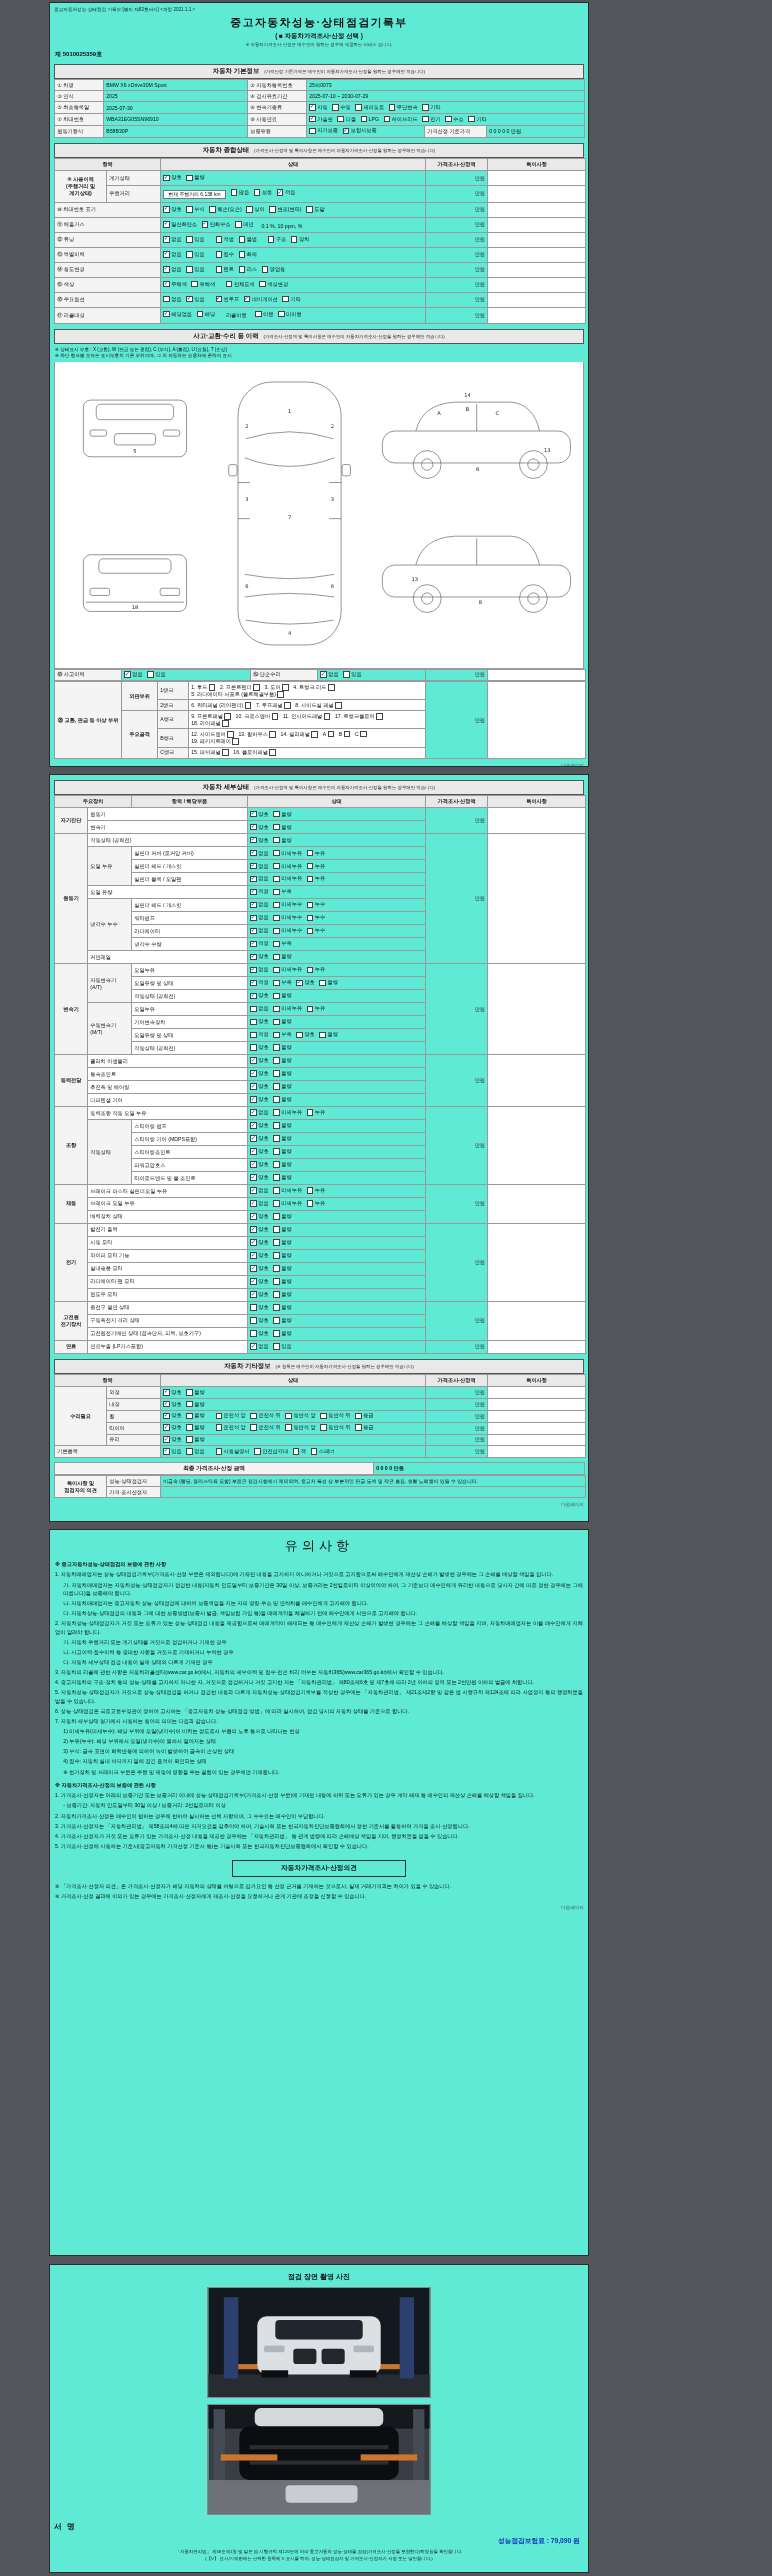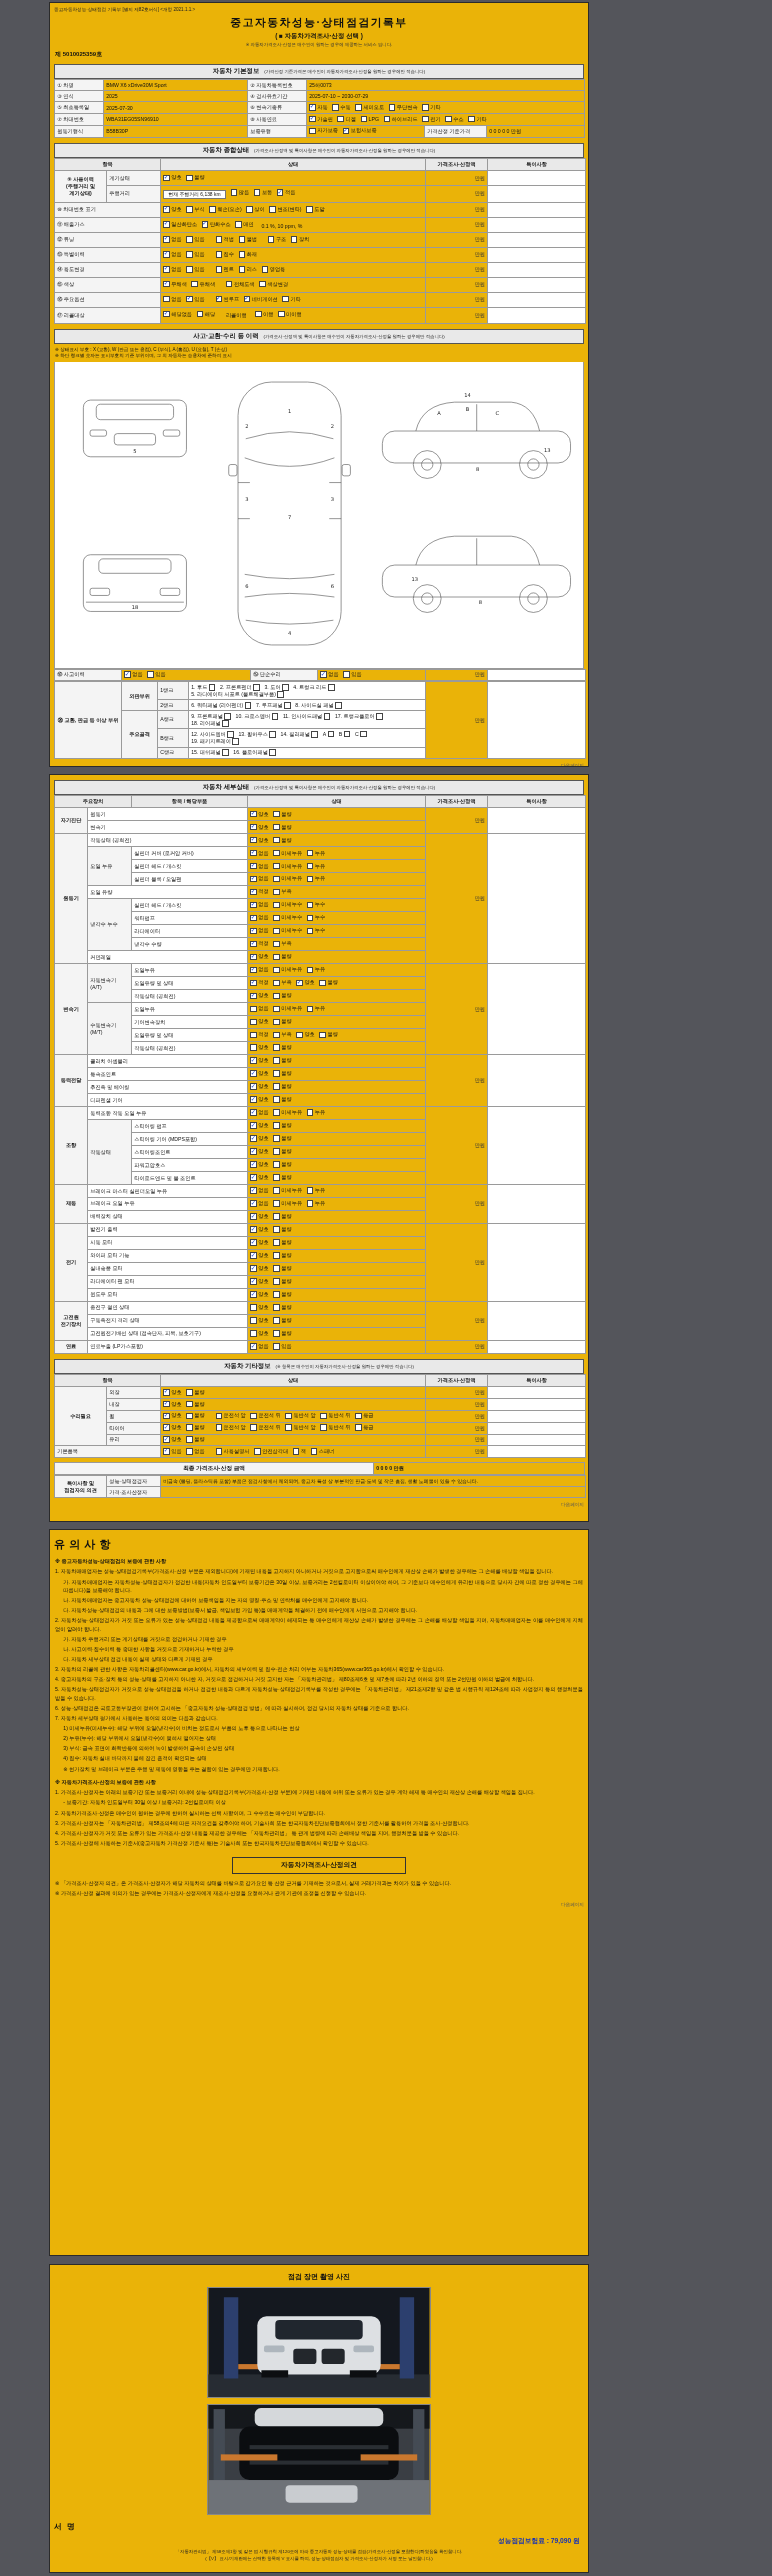--- a/index.html
+++ b/index.html
@@ -1,17 +1,17 @@
 <!DOCTYPE html>
 <html style="--accent: #1743c9; --fee: #1531b5;font-size:8.2px"><head>
 <meta charset="utf-8">
 <style>
   html,body{margin:0;padding:0;background:#54555b;font-family:"Liberation Sans","DejaVu Sans",sans-serif;color:#111;}
   .page{position:relative;width:773px;height:2576px;overflow:hidden;}
-  .panel{position:absolute;left:49px;width:540px;background:#eab308;border:0.5px solid #2b2b2b;box-sizing:border-box;padding:4.1px;overflow:hidden;}
+  .panel{position:absolute;left:49px;width:540px;background:#5eead4;border:0.5px solid #2b2b2b;box-sizing:border-box;padding:4.1px;overflow:hidden;}
   #p1{top:2.1px;height:765px;}
   #p2{top:774px;height:748px;}
   #p3{top:1529px;height:727px;}
   #p4{top:2264px;height:309px;}
   .topnote{font-size:4.6px;color:#222;}
   .titleline{text-align:center;font-size:10.8px;font-weight:bold;letter-spacing:1.5px;margin-top:4.1px;}
   .subtitle{text-align:center;font-size:6.4px;font-weight:bold;margin-top:1.5px;}
   .subnote{text-align:center;font-size:4.4px;color:#333;margin-top:1px;}
   .docno{font-size:6px;font-weight:bold;margin:3.1px 0 1px 1px;}
   .secbar{border:0.5px solid #555;background:#e9e9e9;text-align:center;padding:2.1px 1px;font-size:6.4px;font-weight:bold;margin-top:5.2px;}
@@ -31,21 +31,21 @@
   .bx{width:4.6px;height:4.6px;border:0.5px solid #444;background:#fff;display:inline-block;position:relative;flex:none;}
   .bx.c::after{content:"✓";position:absolute;left:-0.5px;top:-2.6px;font-size:6.2px;font-weight:bold;color:var(--accent,#1743c9);}
   .mbox{display:inline-block;border:0.5px solid #777;padding:0.5px 4.1px;margin-right:5.2px;font-size:4.9px;background:#fff;}
   .extra{margin-left:3.1px;font-size:5.2px;}
   .inlbl{margin:0 2.1px 0 6.2px;font-size:5.2px;}
   .og2{margin-left:6.2px;display:inline;}
   .accnotes{font-size:4.6px;margin:2.6px 1px 2.1px;line-height:1.5;}
   .diagwrap{border:0.5px solid #999;border-top:none;padding:2.1px 0;background:#fff;}
   .nextpage{text-align:right;font-size:4.6px;color:#555;margin-top:4.1px;}
   .finalval{font-weight:bold;font-size:5.7px;}
-  .noticetitle{text-align:left;font-weight:bold;font-size:11px;letter-spacing:4.1px;margin:3.1px 0 5.2px;}
+  .noticetitle{text-align:center;font-weight:normal;font-size:13px;letter-spacing:4.1px;margin:3.1px 0 5.2px;}
   .np{font-size:5.2px;line-height:1.65;margin:1.5px 1px;text-align:justify;}
   .ind1{padding-left:8.2px;}
   .nb{font-weight:bold;margin-top:5.2px;}
   .opbox{width:165px;margin:9.3px auto 5.2px;border:0.8px solid #333;text-align:center;font-weight:bold;font-size:6.7px;padding:3.1px;}
   .photitle{text-align:center;font-weight:bold;font-size:7px;margin:3.1px 0 2.1px;}
   .photo{display:block;margin:5.2px auto;border:0.5px solid #888;}
   .signtitle{text-align:left;font-weight:bold;font-size:7.7px;letter-spacing:5.2px;margin-top:7.2px;}
   .fee{text-align:right;font-weight:bold;font-size:6.7px;color:var(--fee,#1531b5);margin:5.2px 4.1px 3.1px;}
   .footline{text-align:center;font-size:4.4px;color:#222;margin-top:1.5px;}
   svg text{font-family:"DejaVu Sans",sans-serif;}

